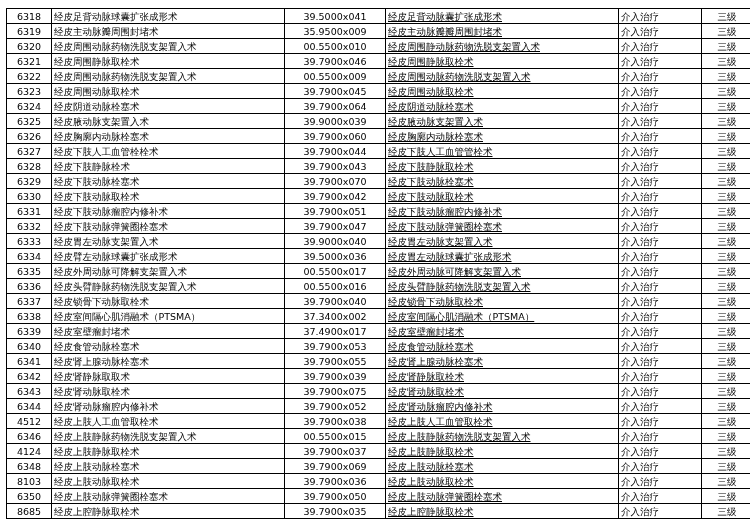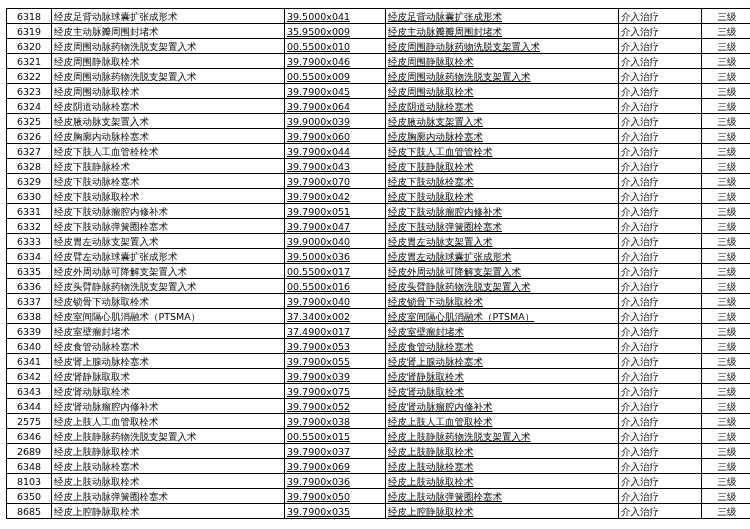--- a/index.html
+++ b/index.html
@@ -43,23 +43,22 @@
     text-align: center;
   }
   td.c-name {
     width: 228px;
     text-align: left;
     padding-left: 3px;
     margin-top: 8px;
   }
   td.c-num {
     width: 96px;
-    text-align: left;
+    text-align: center;
     padding-left: 3px;
-    text-decoration: underline;
   }
   td.c-name2 {
     width: 228px;
     text-align: left;
     padding-left: 3px;
     text-decoration: underline;
   }
   td.c-cat {
     width: 78px;
     text-align: left;
@@ -285,37 +284,37 @@
         </tr>
         <tr>
           <td class="c-code">6344</td>
           <td class="c-name">经皮肾动脉瘤腔内修补术</td>
           <td class="c-num">39.7900x052</td>
           <td class="c-name2">经皮肾动脉瘤腔内修补术</td>
           <td class="c-cat">介入治疗</td>
           <td class="c-level">三级</td>
         </tr>
         <tr>
-          <td class="c-code">2575</td>
+          <td class="c-code">4512</td>
           <td class="c-name">经皮上肢人工血管取栓术</td>
           <td class="c-num">39.7900x038</td>
           <td class="c-name2">经皮上肢人工血管取栓术</td>
           <td class="c-cat">介入治疗</td>
           <td class="c-level">三级</td>
         </tr>
         <tr>
           <td class="c-code">6346</td>
           <td class="c-name">经皮上肢静脉药物洗脱支架置入术</td>
           <td class="c-num">00.5500x015</td>
           <td class="c-name2">经皮上肢静脉药物洗脱支架置入术</td>
           <td class="c-cat">介入治疗</td>
           <td class="c-level">三级</td>
         </tr>
         <tr>
-          <td class="c-code">2689</td>
+          <td class="c-code">4124</td>
           <td class="c-name">经皮上肢静脉取栓术</td>
           <td class="c-num">39.7900x037</td>
           <td class="c-name2">经皮上肢静脉取栓术</td>
           <td class="c-cat">介入治疗</td>
           <td class="c-level">三级</td>
         </tr>
         <tr>
           <td class="c-code">6348</td>
           <td class="c-name">经皮上肢动脉栓塞术</td>
           <td class="c-num">39.7900x069</td>

